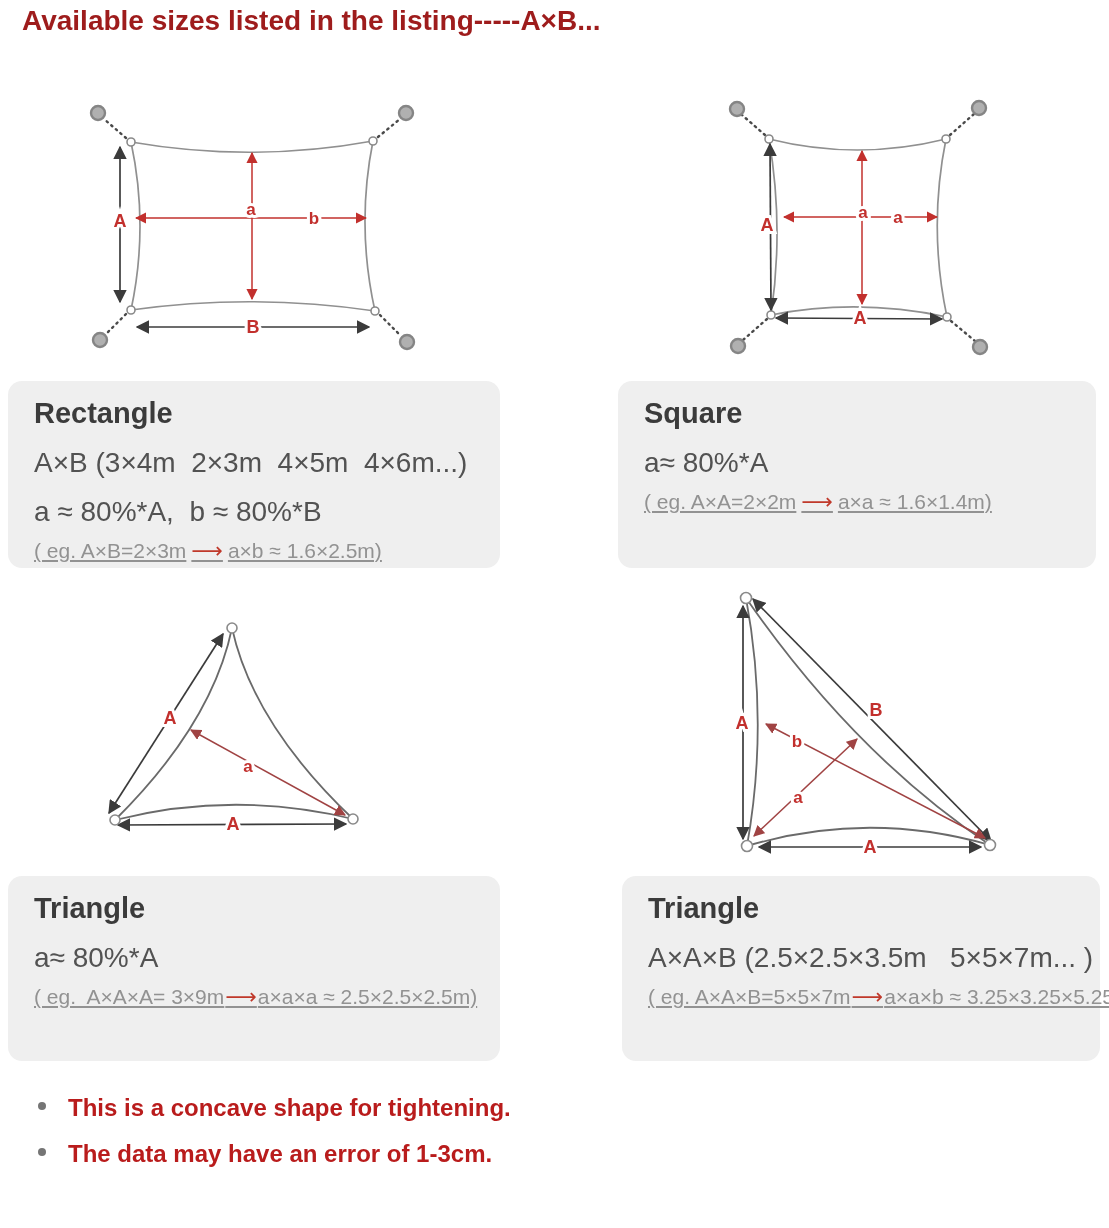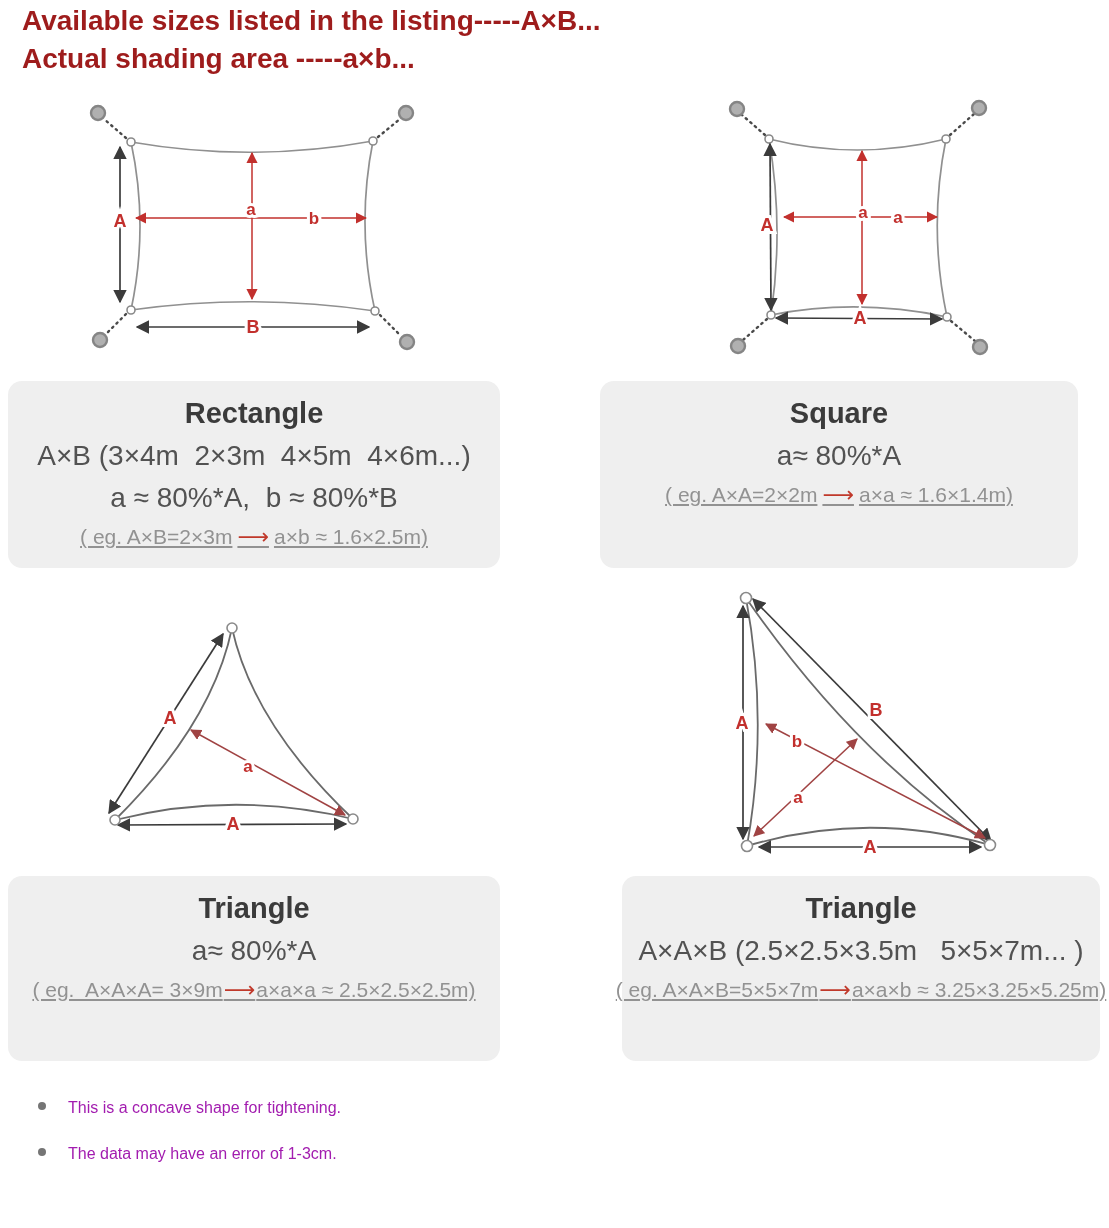--- a/index.html
+++ b/index.html
@@ -2,29 +2,29 @@
 <html><head>
 <meta charset="utf-8">
 <style>
   html,body{margin:0;padding:0;background:#fff;}
   .page{position:relative;width:1109px;height:1228px;background:#ffffff;overflow:hidden;
         font-family:"Liberation Sans",sans-serif;border-radius:13px;}
   .header{position:absolute;left:22px;top:2px;}
   .header-line{font-size:28px;font-weight:700;color:#9e1c1c;line-height:38px;letter-spacing:0px;}
   .diag{position:absolute;}
   .card{position:absolute;background:#efefef;border-radius:14px;box-sizing:border-box;
-        padding:16px 26px;display:flex;flex-direction:column;gap:10px;align-items:center;}
+        padding:16px 26px;display:flex;flex-direction:column;gap:10px;}
   .card-title{font-size:29px;font-weight:700;color:#3b3b3b;}
-  .card-sizes,.card-formula{font-size:28px;color:#525252;white-space:pre;}
+  .card-sizes,.card-formula{font-size:28px;color:#525252;white-space:pre;margin-top:7px;}
   .card-example{font-size:21px;color:#929292;white-space:pre;display:flex;align-items:center;text-decoration:underline;}
   .eg-arrow{color:#c0392b;margin:0 5px;font-size:22px;}
   .notes{position:absolute;left:24px;top:1092px;width:1062px;display:flex;flex-direction:column;gap:14px;}
   .note{display:flex;align-items:flex-start;}
   .dot{flex:0 0 auto;width:8px;height:8px;border-radius:50%;background:#757575;margin:10px 22px 0 14px;}
-  .note-text{font-size:16px;color:#a21caf;line-height:32px;}
+  .note-text{font-size:24px;color:#b91c1c;line-height:32px;font-weight:bold;}
   
   .sail{fill:none;stroke:#909090;stroke-width:1.7;}
   .sail-t{fill:none;stroke:#6a6a6a;stroke-width:1.8;}
   .mline{stroke:#3b3b3b;stroke-width:1.7;fill:none;}
   .rline{stroke:#c2302d;stroke-width:1.5;fill:none;}
   .dline{stroke:#a04343;stroke-width:1.5;fill:none;}
   .dots{stroke:#4a4a4a;stroke-width:2.4;stroke-dasharray:1.5 4.5;stroke-linecap:round;fill:none;}
   .anchor{fill:#b0b0b0;stroke:#858585;stroke-width:2.4;}
   .corner{fill:#ffffff;stroke:#8a8a8a;stroke-width:1.6;}
   .lblU{font:700 18px "Liberation Sans",sans-serif;fill:#c2302d;text-anchor:middle;
@@ -32,21 +32,20 @@
   .lblL{font:700 17px "Liberation Sans",sans-serif;fill:#c2302d;text-anchor:middle;
         dominant-baseline:central;paint-order:stroke;stroke:#ffffff;stroke-width:6px;}
 </style>
 </head>
 <body>
 
 <div class="page">
 
   <div class="header">
     <div class="header-line">Available sizes listed in the listing-----A×B...</div>
-    <div class="header-line">Actual shading area -----a×b...</div>
   </div>
 
   <svg width="0" height="0" style="position:absolute">
     <defs>
       <marker id="ab" viewBox="0 0 10 10" refX="9" refY="5" markerWidth="8" markerHeight="8" orient="auto-start-reverse">
         <path d="M0,0 L10,5 L0,10 z" fill="#3b3b3b"></path>
       </marker>
       <marker id="ar" viewBox="0 0 10 10" refX="9" refY="5" markerWidth="7.5" markerHeight="7.5" orient="auto-start-reverse">
         <path d="M0,0 L10,5 L0,10 z" fill="#c2302d"></path>
       </marker>
@@ -116,21 +115,21 @@
     <text class="lblU" x="180" y="228">A</text>
   </svg>
 
   <div class="card" style="left:8px;top:381px;width:492px;height:187px">
     <div class="card-title">Rectangle</div>
     <div class="card-sizes">A×B (3×4m  2×3m  4×5m  4×6m...)</div>
     <div class="card-formula">a ≈ 80%*A,  b ≈ 80%*B</div>
     <div class="card-example"><span>( eg. A×B=2×3m</span><span class="eg-arrow">⟶</span><span>a×b ≈ 1.6×2.5m)</span></div>
   </div>
 
-  <div class="card" style="left:600px;top:381px;width:478px;height:187px">
+  <div class="card" style="left:618px;top:381px;width:478px;height:187px">
     <div class="card-title">Square</div>
     <div class="card-formula">a≈ 80%*A</div>
     <div class="card-example"><span>( eg. A×A=2×2m</span><span class="eg-arrow">⟶</span><span>a×a ≈ 1.6×1.4m)</span></div>
   </div>
 
   <svg class="diag" style="left:60px;top:590px" width="420" height="280" viewBox="0 0 420 280">
     <path class="sail-t" d="M172,38 Q193,134 293,229 Q174,200 55,230 Q152,134 172,38 Z"></path>
     <line class="mline" x1="163" y1="44" x2="49" y2="223" marker-start="url(#ab)" marker-end="url(#ab)"></line>
     <line class="dline" x1="131" y1="140" x2="285" y2="225" marker-start="url(#ad)" marker-end="url(#ad)"></line>
     <line class="mline" x1="58" y1="235" x2="286" y2="234" marker-start="url(#ab)" marker-end="url(#ab)"></line>

